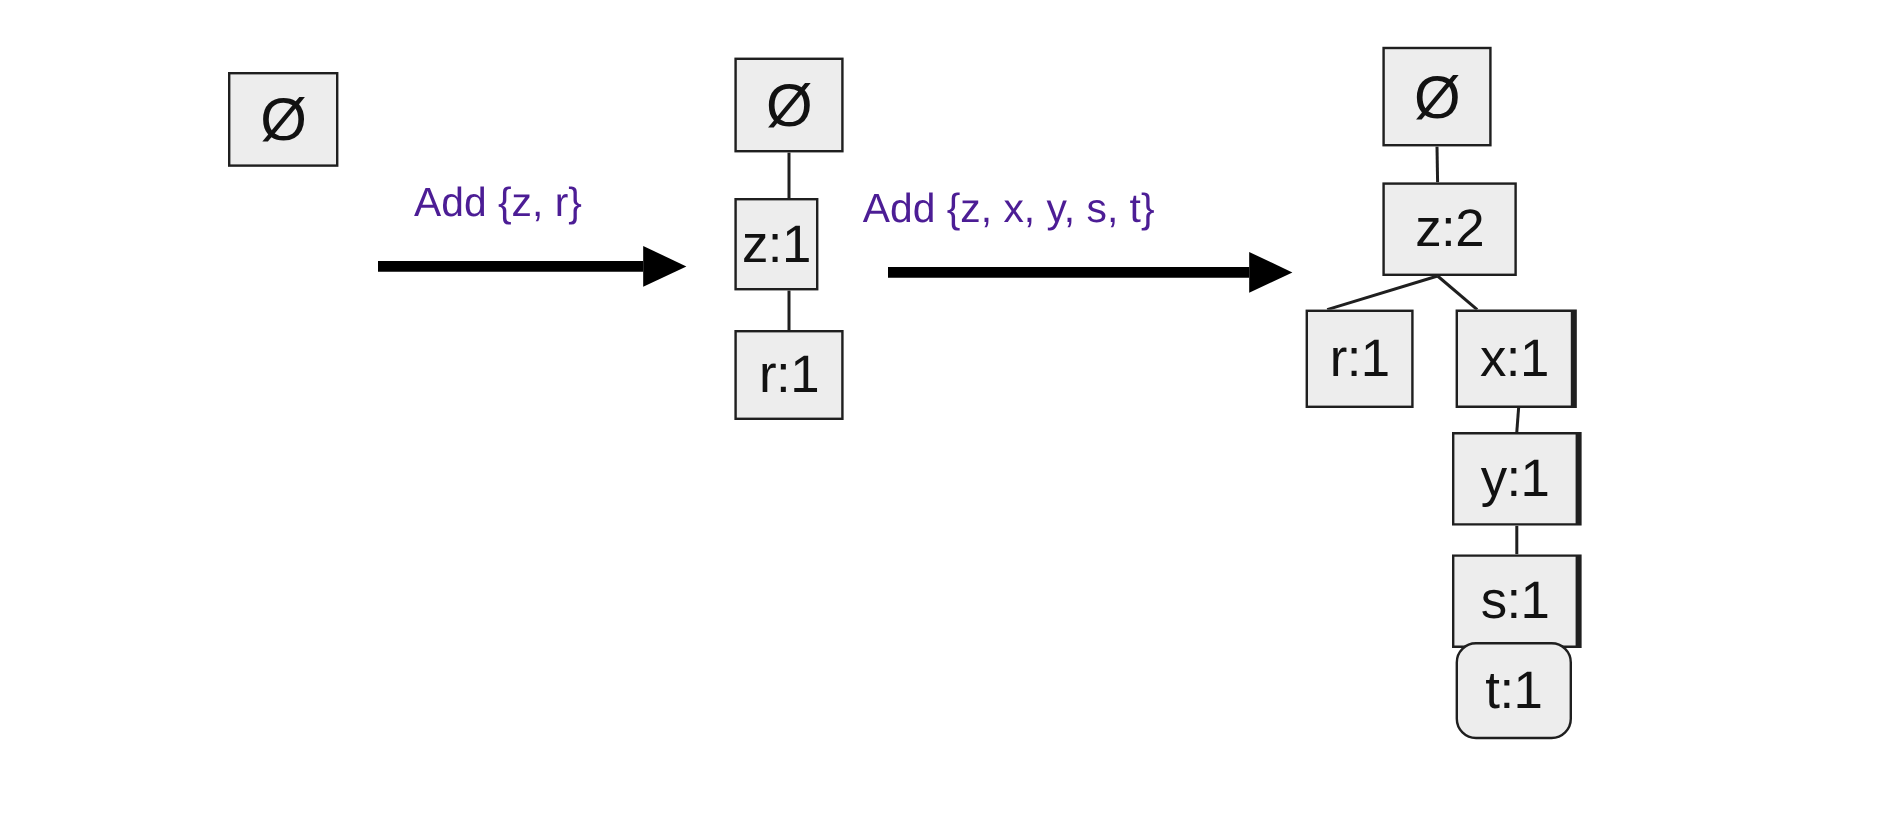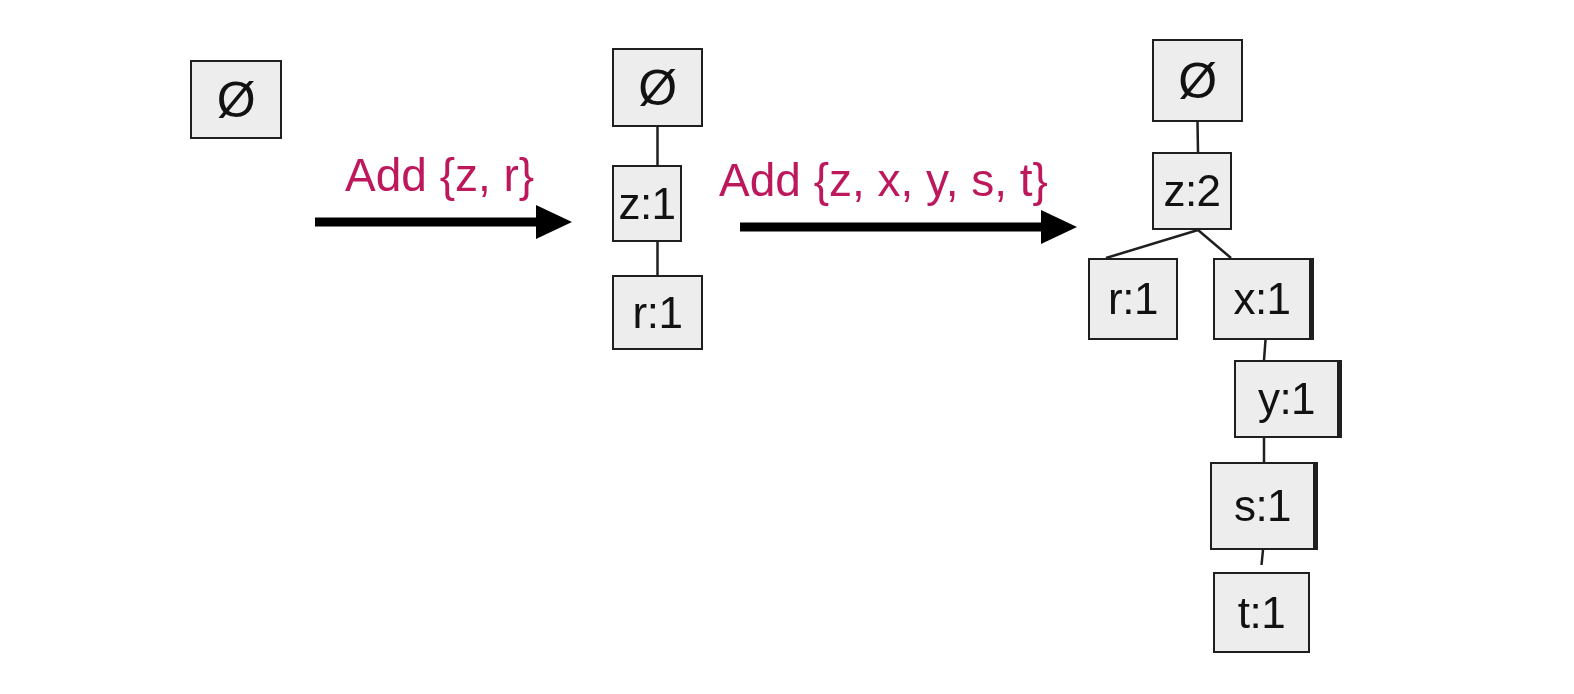--- a/index.html
+++ b/index.html
@@ -37,23 +37,23 @@
     user-select: none;
   }
   .node.empty {
     font-size: 50px;
   }
   .node.shadow-right {
     border-right-width: 5px;
   }
   .edge-label {
     position: absolute;
-    color: #be185d;
+    color: #4c1d95;
     font-family: "Liberation Sans", sans-serif;
-    font-size: 46px;
+    font-size: 34px;
     line-height: 1;
     white-space: nowrap;
     user-select: none;
   }
   svg.lines {
     position: absolute;
     left: 0;
     top: 0;
     width: 1574px;
     height: 694px;
@@ -81,24 +81,24 @@
         <line x1="740" y1="227" x2="1041" y2="227"></line>
         <polygon points="1041,210 1077,227 1041,244" stroke="none"></polygon>
       </g>
   </svg>
   <div id="nodes-layer">
       <div class="node empty" style="left: 190px; top: 60px; width: 92px; height: 79px;">Ø</div>
       <div class="node empty" style="left: 612px; top: 48px; width: 91px; height: 79px;">Ø</div>
       <div class="node" style="left: 612px; top: 165px; width: 70px; height: 77px;">z:1</div>
       <div class="node" style="left: 612px; top: 275px; width: 91px; height: 75px;">r:1</div>
       <div class="node empty" style="left: 1152px; top: 39px; width: 91px; height: 83px;">Ø</div>
-      <div class="node" style="left: 1152px; top: 152px; width: 80px; height: 78px;">z:2</div>
+      <div class="node" style="left: 1152px; top: 152px; width: 112px; height: 78px;">z:2</div>
       <div class="node" style="left: 1088px; top: 258px; width: 90px; height: 82px;">r:1</div>
       <div class="node shadow-right" style="left: 1213px; top: 258px; width: 101px; height: 82px;">x:1</div>
-      <div class="node shadow-right" style="left: 1210px; top: 360px; width: 108px; height: 78px; margin-left: 24px;">y:1</div>
-      <div class="node shadow-right" style="left: 1210px; top: 462px; width: 108px; height: 88px;">s:1</div>
-      <div class="node" style="left: 1213px; top: 572px; width: 97px; height: 81px;">t:1</div>
+      <div class="node shadow-right" style="left: 1210px; top: 360px; width: 108px; height: 78px;">y:1</div>
+      <div class="node shadow-right" style="left: 1210px; top: 462px; width: 108px; height: 78px;">s:1</div>
+      <div class="node" style="left: 1213px; top: 535px; width: 97px; height: 81px; border-radius: 17px;">t:1</div>
     </div>
   <div id="labels-layer">
       <div class="edge-label" style="left: 345px; top: 152px;">Add {z, r}</div>
       <div class="edge-label" style="left: 719px; top: 157px;">Add {z, x, y, s, t}</div>
     </div>
 </div>
 
 </body></html>

